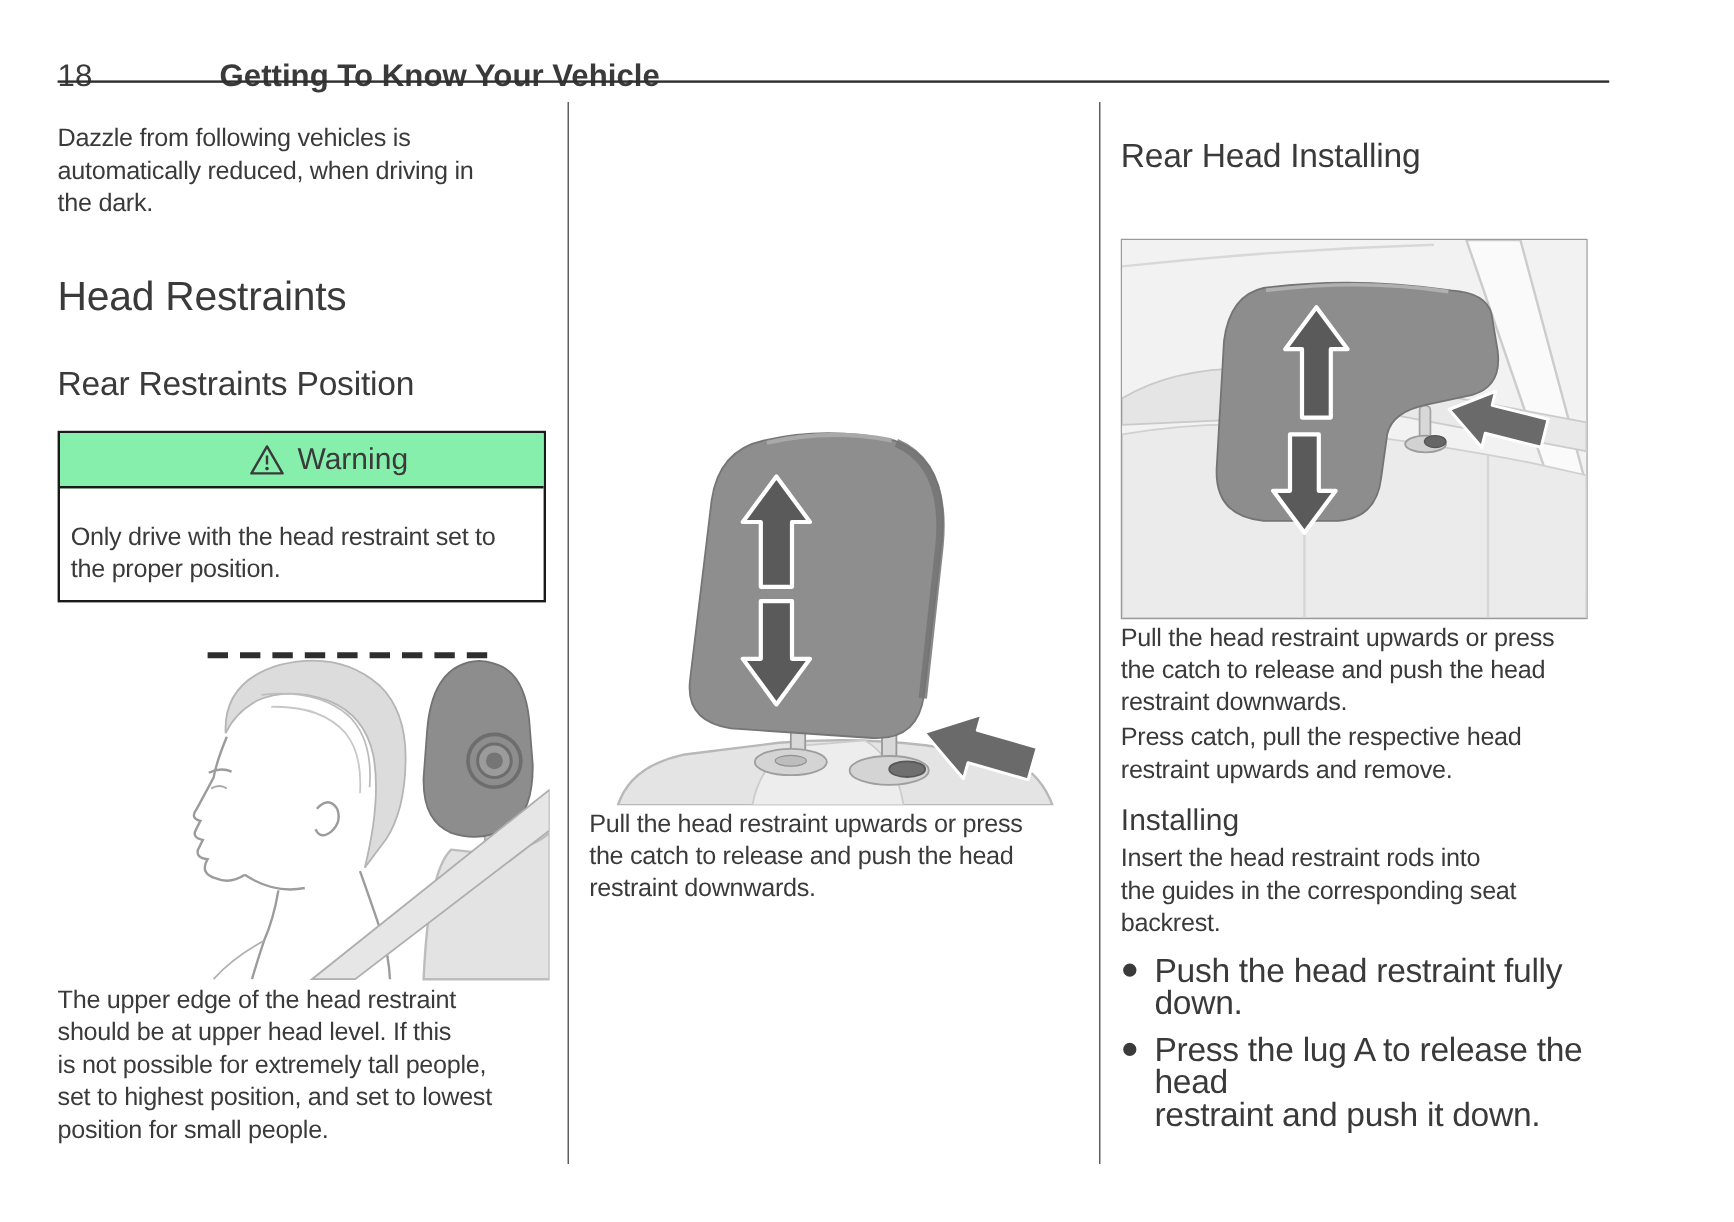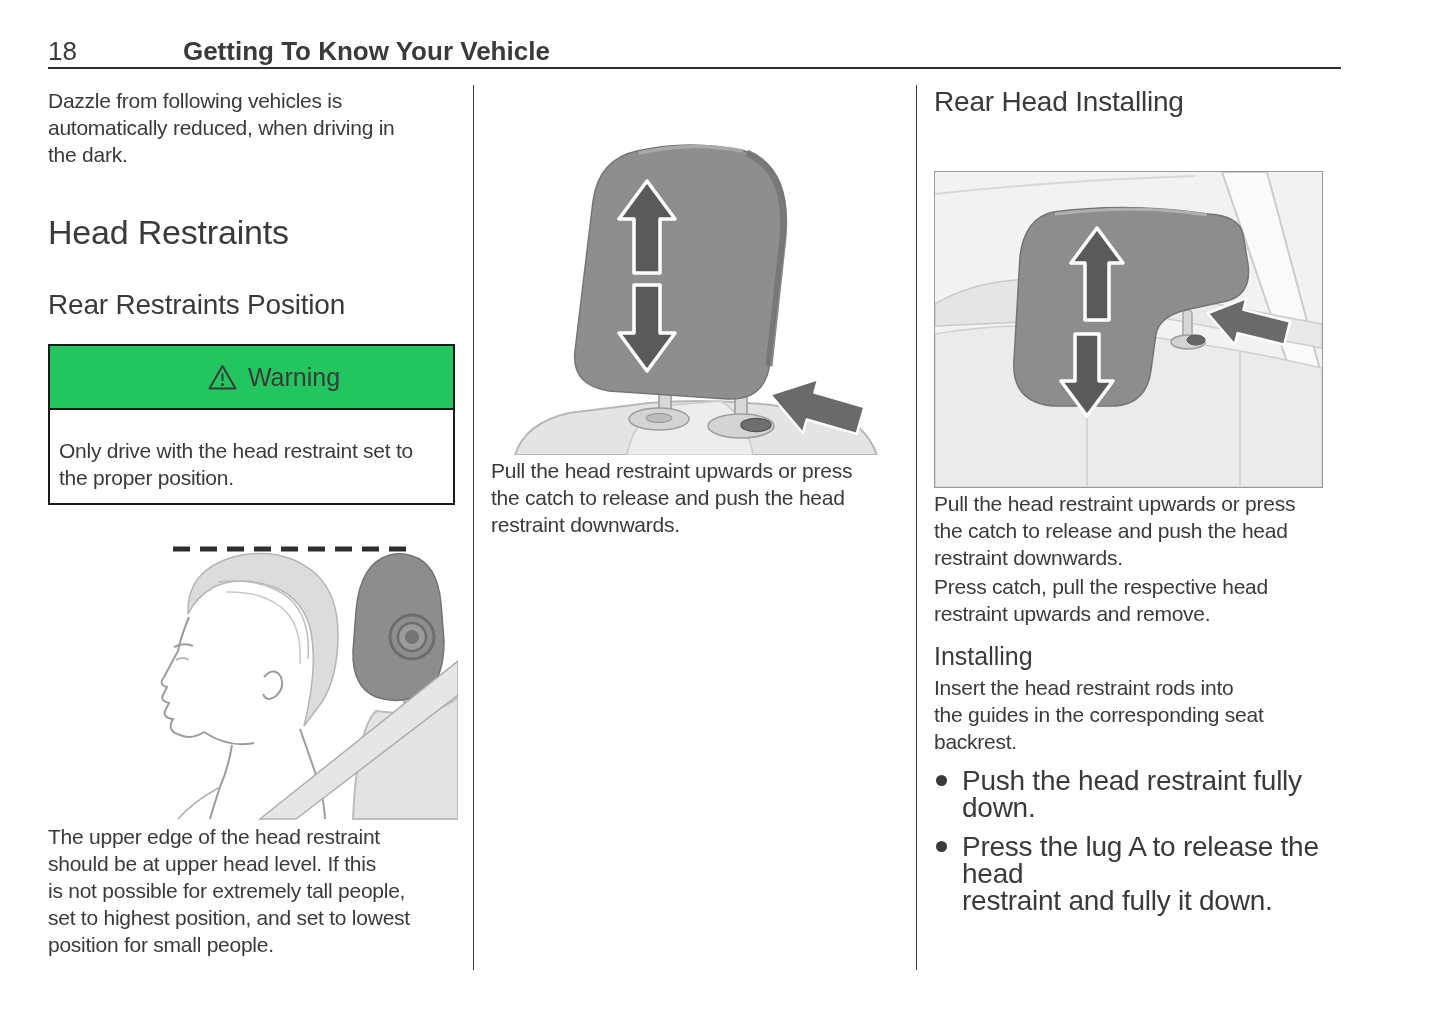--- a/index.html
+++ b/index.html
@@ -10,40 +10,41 @@
     height: 1018px;
     background: #ffffff;
     font-family: "Liberation Sans", sans-serif;
     color: #3a3a3a;
     overflow: hidden;
   }
 
   
   .pageheader {
     position: absolute;
-    left: 48px; top: 36px;
+    left: 48px; top: 48px;
     width: 1293px;
     display: flex;
     align-items: center;
   }
   .page-number { font-size: 26px; font-weight: 400; }
   .page-title  { font-size: 26px; font-weight: 700; margin-left: 106px; }
   .header-rule {
     position: absolute;
     left: 48px; top: 67px;
     width: 1293px; height: 2px;
     background: #2e2e2e;
   }
 
   
   .columns {
     position: absolute;
     left: 48px; top: 85px;
     width: 1293px; height: 885px;
     display: flex;
+    align-items: center;
   }
   .col { width: 407px; }
   .gutter { width: 36px; display: flex; justify-content: center; }
   .vdivider { width: 1px; height: 885px; background: #3a3a3a; }
 
   
   p.body {
     font-size: 21px;
     line-height: 27px;
     letter-spacing: -0.25px;
@@ -74,23 +75,23 @@
   h4.sub-h3 {
     font-size: 25px;
     font-weight: 400;
     margin: 14px 0 0 0;
     line-height: 31px;
   }
 
   
   .warning-box { margin-top: 23px; border: 2px solid #1a1a1a; }
   .warning-head {
-    background: #22c55e;
+    background: #86efac;
     border-bottom: 2px solid #1a1a1a;
-    height: 64px;
+    height: 46px;
     display: flex;
     align-items: center;
     justify-content: center;
     gap: 10px;
     font-size: 25px;
     padding-left: 44px;
   }
   .warning-head svg { display: block; }
   .warning-body {
     padding: 7px 8px 12px 9px;
@@ -294,18 +295,18 @@
 the guides in the corresponding seat
 backrest.</p>
 
       <div class="bullet">
         <div class="dot"></div>
         <div class="btxt">Push the head restraint fully down.</div>
       </div>
       <div class="bullet">
         <div class="dot"></div>
         <div class="btxt">Press the lug A to release the head
-restraint and fully it down.</div>
+restraint and push it down.</div>
       </div>
     </div>
 
   </div>
 </div>
 
 </body></html>

